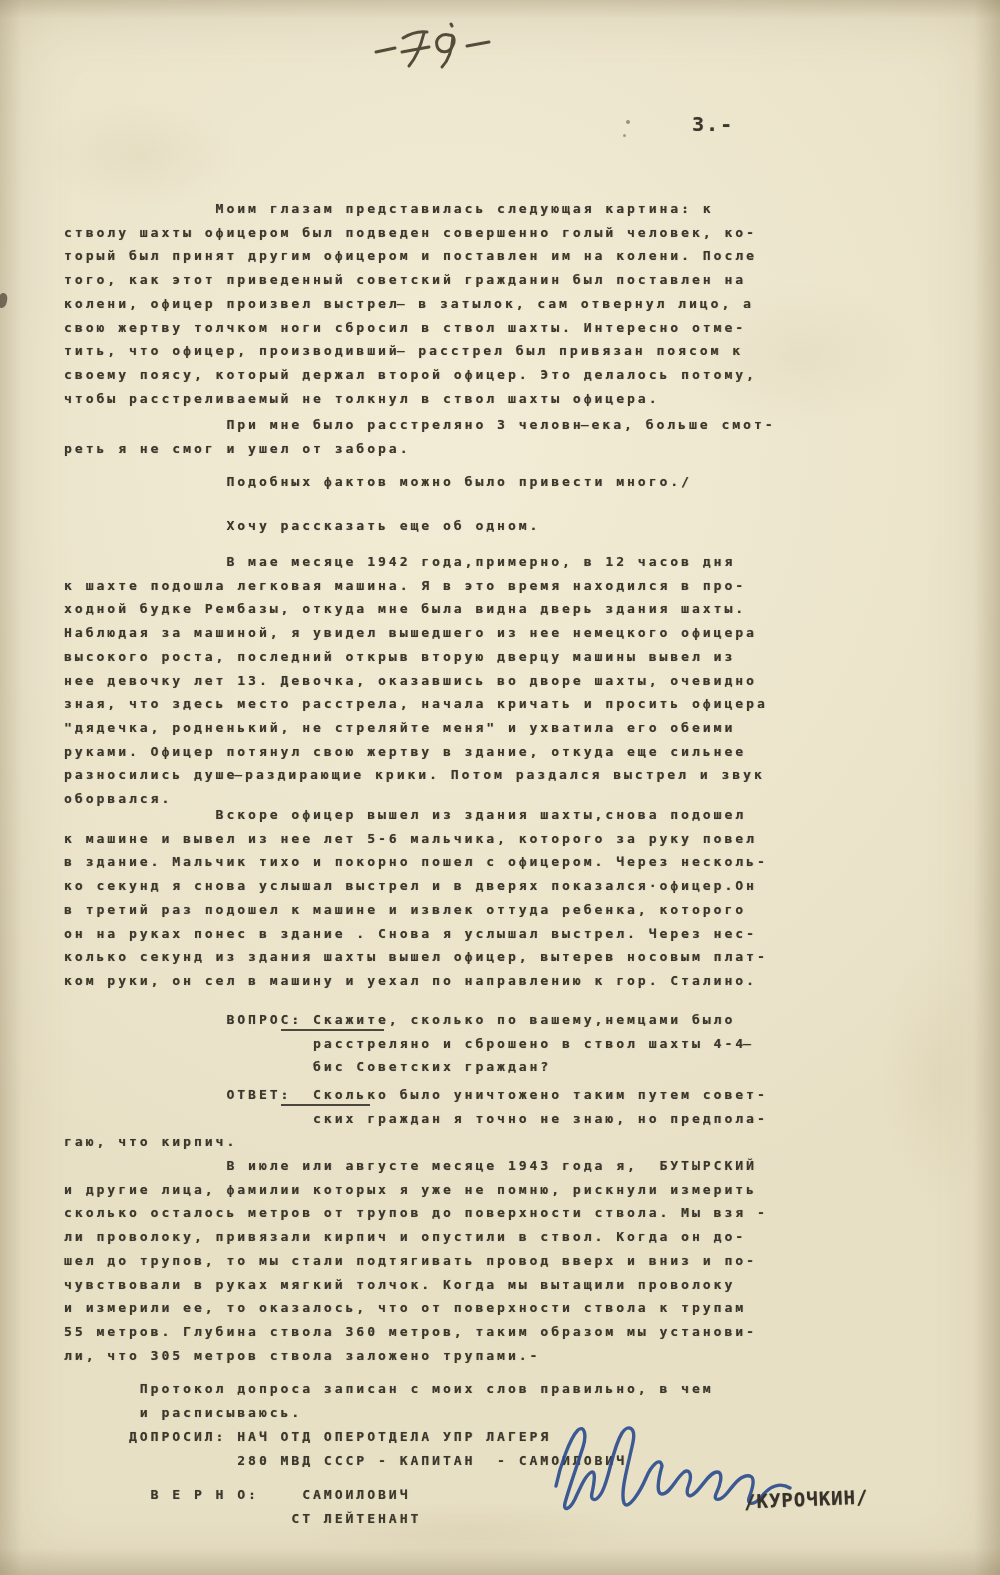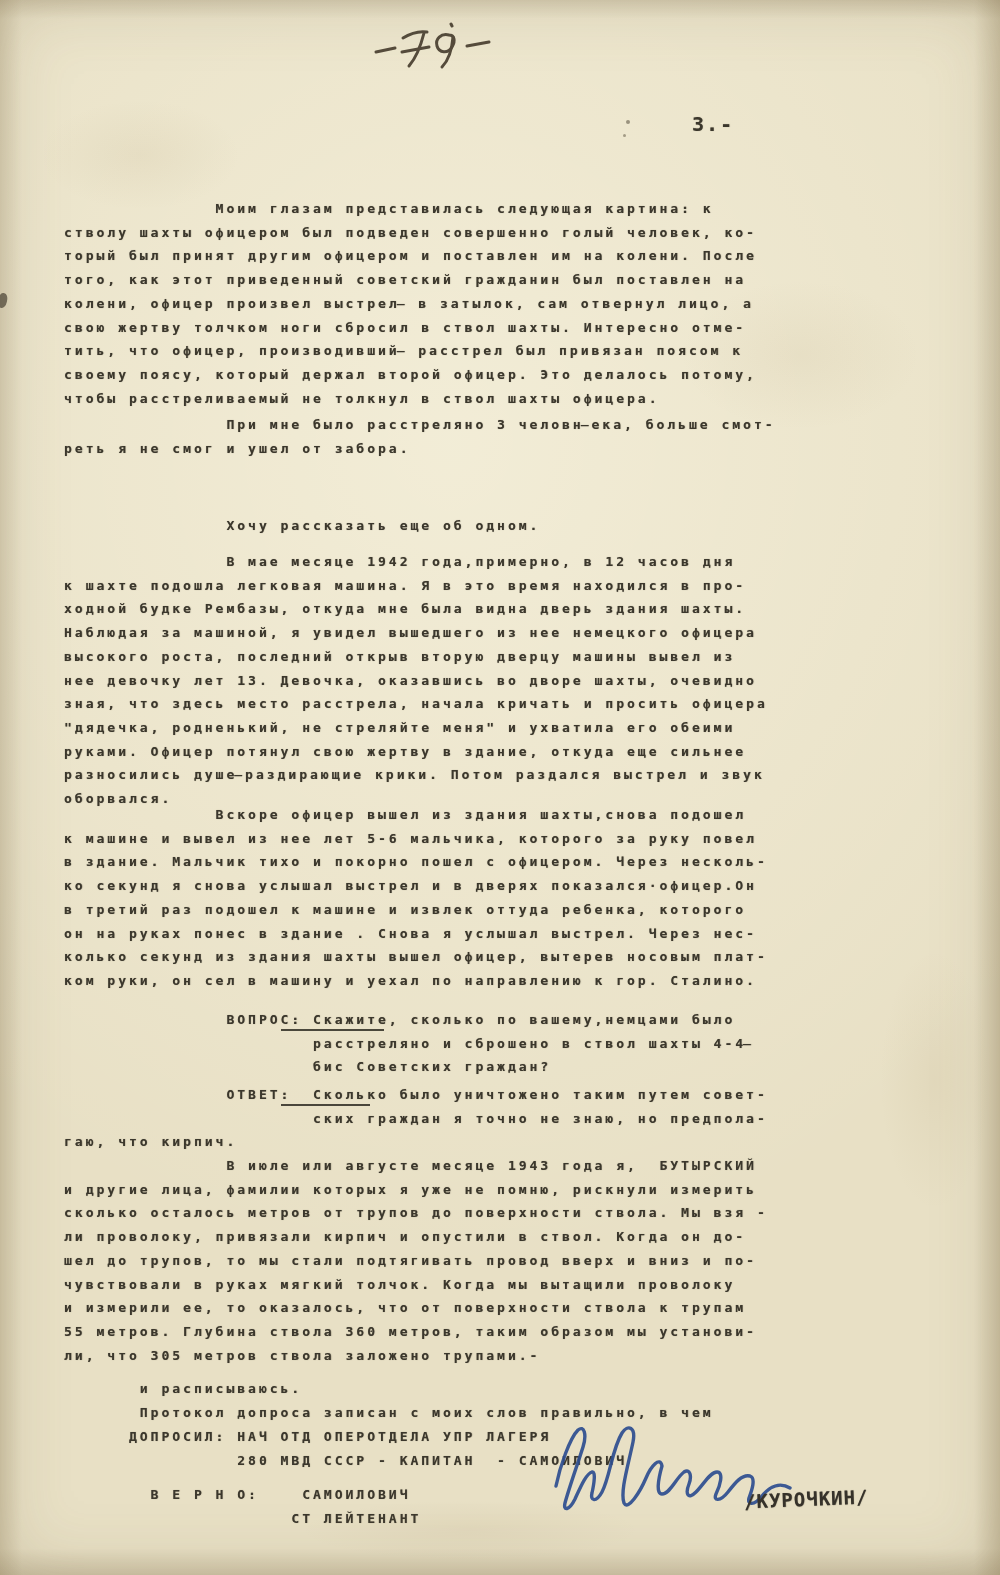--- a/index.html
+++ b/index.html
@@ -57,28 +57,29 @@
       <path d="M85,25 C84,37 80,49 74,55"></path>
       <path d="M83,12 L84,14"></path>
       <path d="M99,34 L121,30"></path>
     </g>
   </svg>
 
   <div class="pagenum">3.-</div>
 
   <div class="para" style="top:197px"><div class="line">              Моим глазам представилась следующая картина: к</div><div class="line">стволу шахты офицером был подведен совершенно голый человек, ко-</div><div class="line">торый был принят другим офицером и поставлен им на колени. После</div><div class="line">того, как этот приведенный советский гражданин был поставлен на</div><div class="line">колени, офицер произвел выстрел̶ в затылок, сам отвернул лицо, а</div><div class="line">свою жертву толчком ноги сбросил в ствол шахты. Интересно отме-</div><div class="line">тить, что офицер, производивший̶ расстрел был привязан поясом к</div><div class="line">своему поясу, который держал второй офицер. Это делалось потому,</div><div class="line">чтобы расстреливаемый не толкнул в ствол шахты офицера.</div></div>
   <div class="para" style="top:413px"><div class="line">               При мне было расстреляно 3 человн̶ека, больше смот-</div><div class="line">реть я не смог и ушел от забора.</div></div>
+  <div class="para" style="top:470px"><div class="line">               Подобных фактов можно было привести много./</div></div>
   <div class="para" style="top:514px"><div class="line">               Хочу рассказать еще об одном.</div></div>
   <div class="para" style="top:550px"><div class="line">               В мае месяце 1942 года,примерно, в 12 часов дня</div><div class="line">к шахте подошла легковая машина. Я в это время находился в про-</div><div class="line">ходной будке Рембазы, откуда мне была видна дверь здания шахты.</div><div class="line">Наблюдая за машиной, я увидел вышедшего из нее немецкого офицера</div><div class="line">высокого роста, последний открыв вторую дверцу машины вывел из</div><div class="line">нее девочку лет 13. Девочка, оказавшись во дворе шахты, очевидно</div><div class="line">зная, что здесь место расстрела, начала кричать и просить офицера</div><div class="line">"дядечка, родненький, не стреляйте меня" и ухватила его обеими</div><div class="line">руками. Офицер потянул свою жертву в здание, откуда еще сильнее</div><div class="line">разносились душе̶раздирающие крики. Потом раздался выстрел и звук</div><div class="line">оборвался.</div></div>
   <div class="para" style="top:803px"><div class="line">              Вскоре офицер вышел из здания шахты,снова подошел</div><div class="line">к машине и вывел из нее лет 5-6 мальчика, которого за руку повел</div><div class="line">в здание. Мальчик тихо и покорно пошел с офицером. Через несколь-</div><div class="line">ко секунд я снова услышал выстрел и в дверях показался·офицер.Он</div><div class="line">в третий раз подошел к машине и извлек оттуда ребенка, которого</div><div class="line">он на руках понес в здание . Снова я услышал выстрел. Через нес-</div><div class="line">колько секунд из здания шахты вышел офицер, вытерев носовым плат-</div><div class="line">ком руки, он сел в машину и уехал по направлению к гор. Сталино.</div></div>
   <div class="para" style="top:1008px"><div class="line">               ВОПРОС: Скажите, сколько по вашему,немцами было</div><div class="line">                       расстреляно и сброшено в ствол шахты 4-4̶</div><div class="line">                       бис Советских граждан?</div></div>
   <div class="para" style="top:1083px"><div class="line">               ОТВЕТ:  Сколько было уничтожено таким путем совет-</div><div class="line">                       ских граждан я точно не знаю, но предпола-</div></div>
   <div class="para" style="top:1130px"><div class="line">гаю, что кирпич.</div></div>
   <div class="para" style="top:1154px"><div class="line">               В июле или августе месяце 1943 года я,  БУТЫРСКИЙ</div><div class="line">и другие лица, фамилии которых я уже не помню, рискнули измерить</div><div class="line">сколько осталось метров от трупов до поверхности ствола. Мы взя -</div><div class="line">ли проволоку, привязали кирпич и опустили в ствол. Когда он до-</div><div class="line">шел до трупов, то мы стали подтягивать провод вверх и вниз и по-</div><div class="line">чувствовали в руках мягкий толчок. Когда мы вытащили проволоку</div><div class="line">и измерили ее, то оказалось, что от поверхности ствола к трупам</div><div class="line">55 метров. Глубина ствола 360 метров, таким образом мы установи-</div><div class="line">ли, что 305 метров ствола заложено трупами.-</div></div>
-  <div class="para" style="top:1377px"><div class="line">       и расписываюсь.</div><div class="line">       Протокол допроса записан с моих слов правильно, в чем</div></div>
+  <div class="para" style="top:1377px"><div class="line">       Протокол допроса записан с моих слов правильно, в чем</div><div class="line">       и расписываюсь.</div></div>
   <div class="para" style="top:1425px"><div class="line">      ДОПРОСИЛ: НАЧ ОТД ОПЕРОТДЕЛА УПР ЛАГЕРЯ</div><div class="line">                280 МВД СССР - КАПИТАН  - САМОИЛОВИЧ</div></div>
   <div class="para" style="top:1483px"><div class="line">        В Е Р Н О:    САМОИЛОВИЧ</div><div class="line">                     СТ ЛЕЙТЕНАНТ</div></div>
 
   <div class="uline q"></div>
   <div class="uline a"></div>
 
   <svg class="signature" width="248" height="112" viewBox="0 0 248 112">
     <path fill="none" stroke="#2d4d8f" stroke-width="3.4" stroke-linecap="round" opacity="0.92" d="M6,66 C10,46 20,18 28,10 C34,5 37,14 33,27 C27,46 19,68 15,83 C13,91 19,91 25,79
          C31,66 36,54 42,52 C46,51 44,64 42,73 C40,81 46,83 52,72 C60,57 62,29 72,13
          C78,4 86,7 83,22 C78,46 70,72 74,83 C78,91 90,72 96,58 C101,46 110,36 112,46

